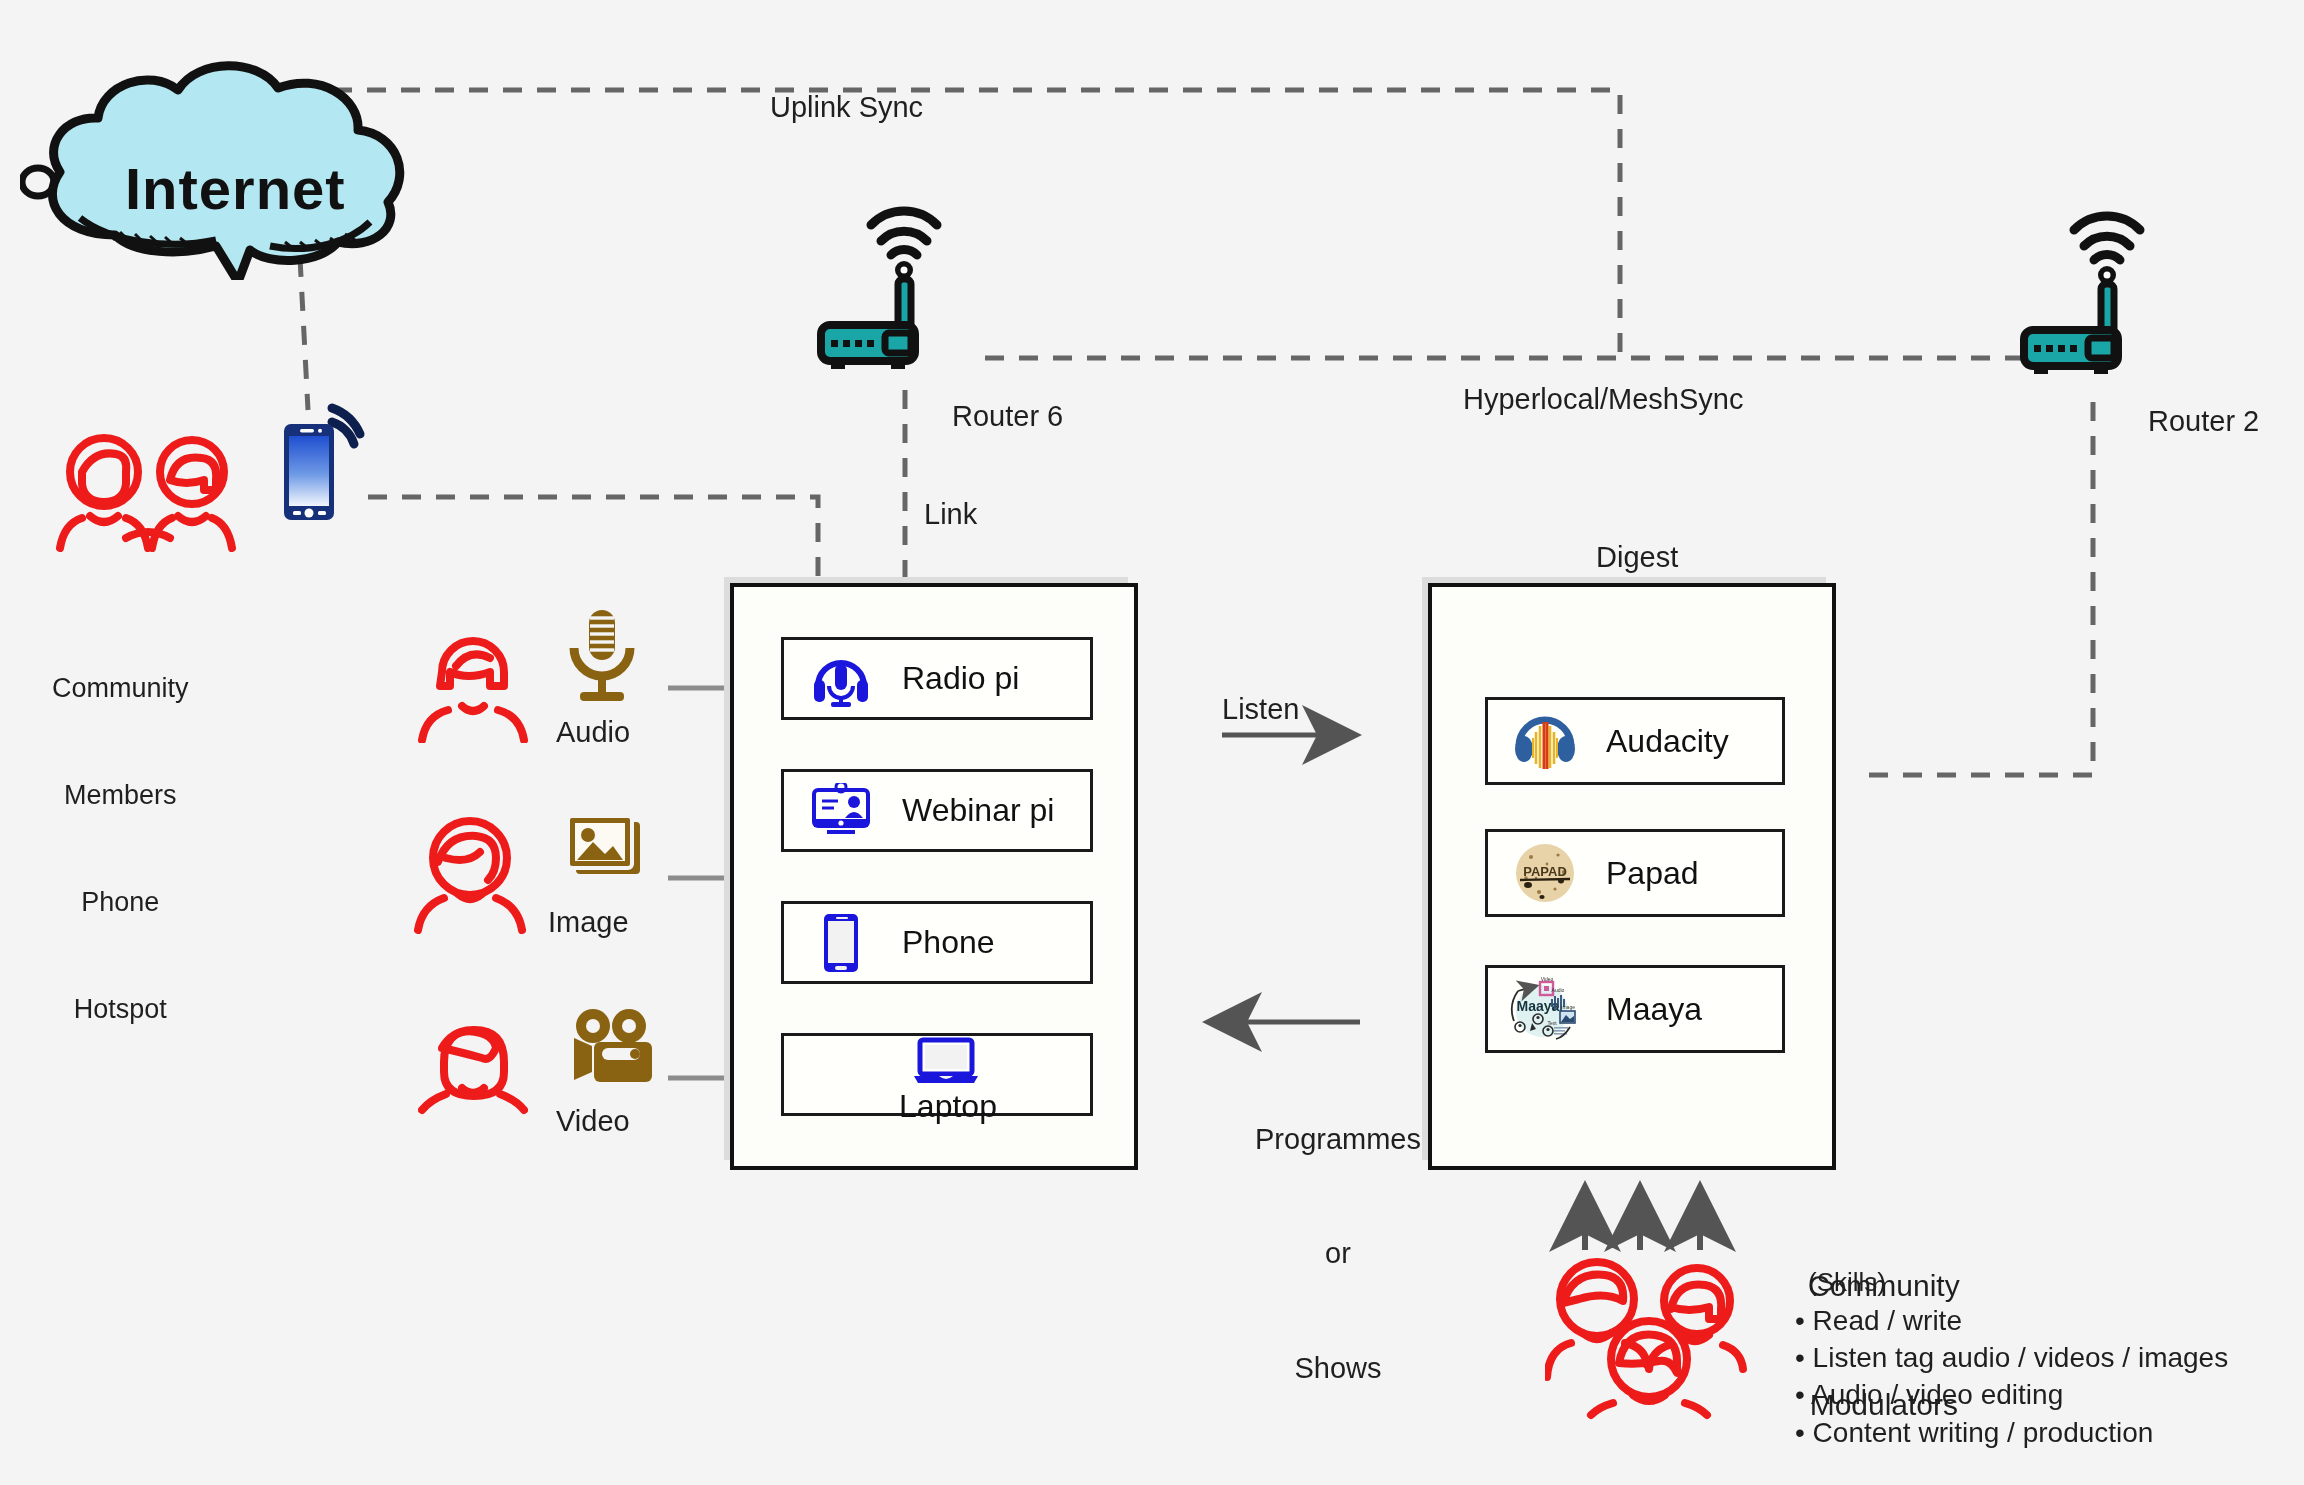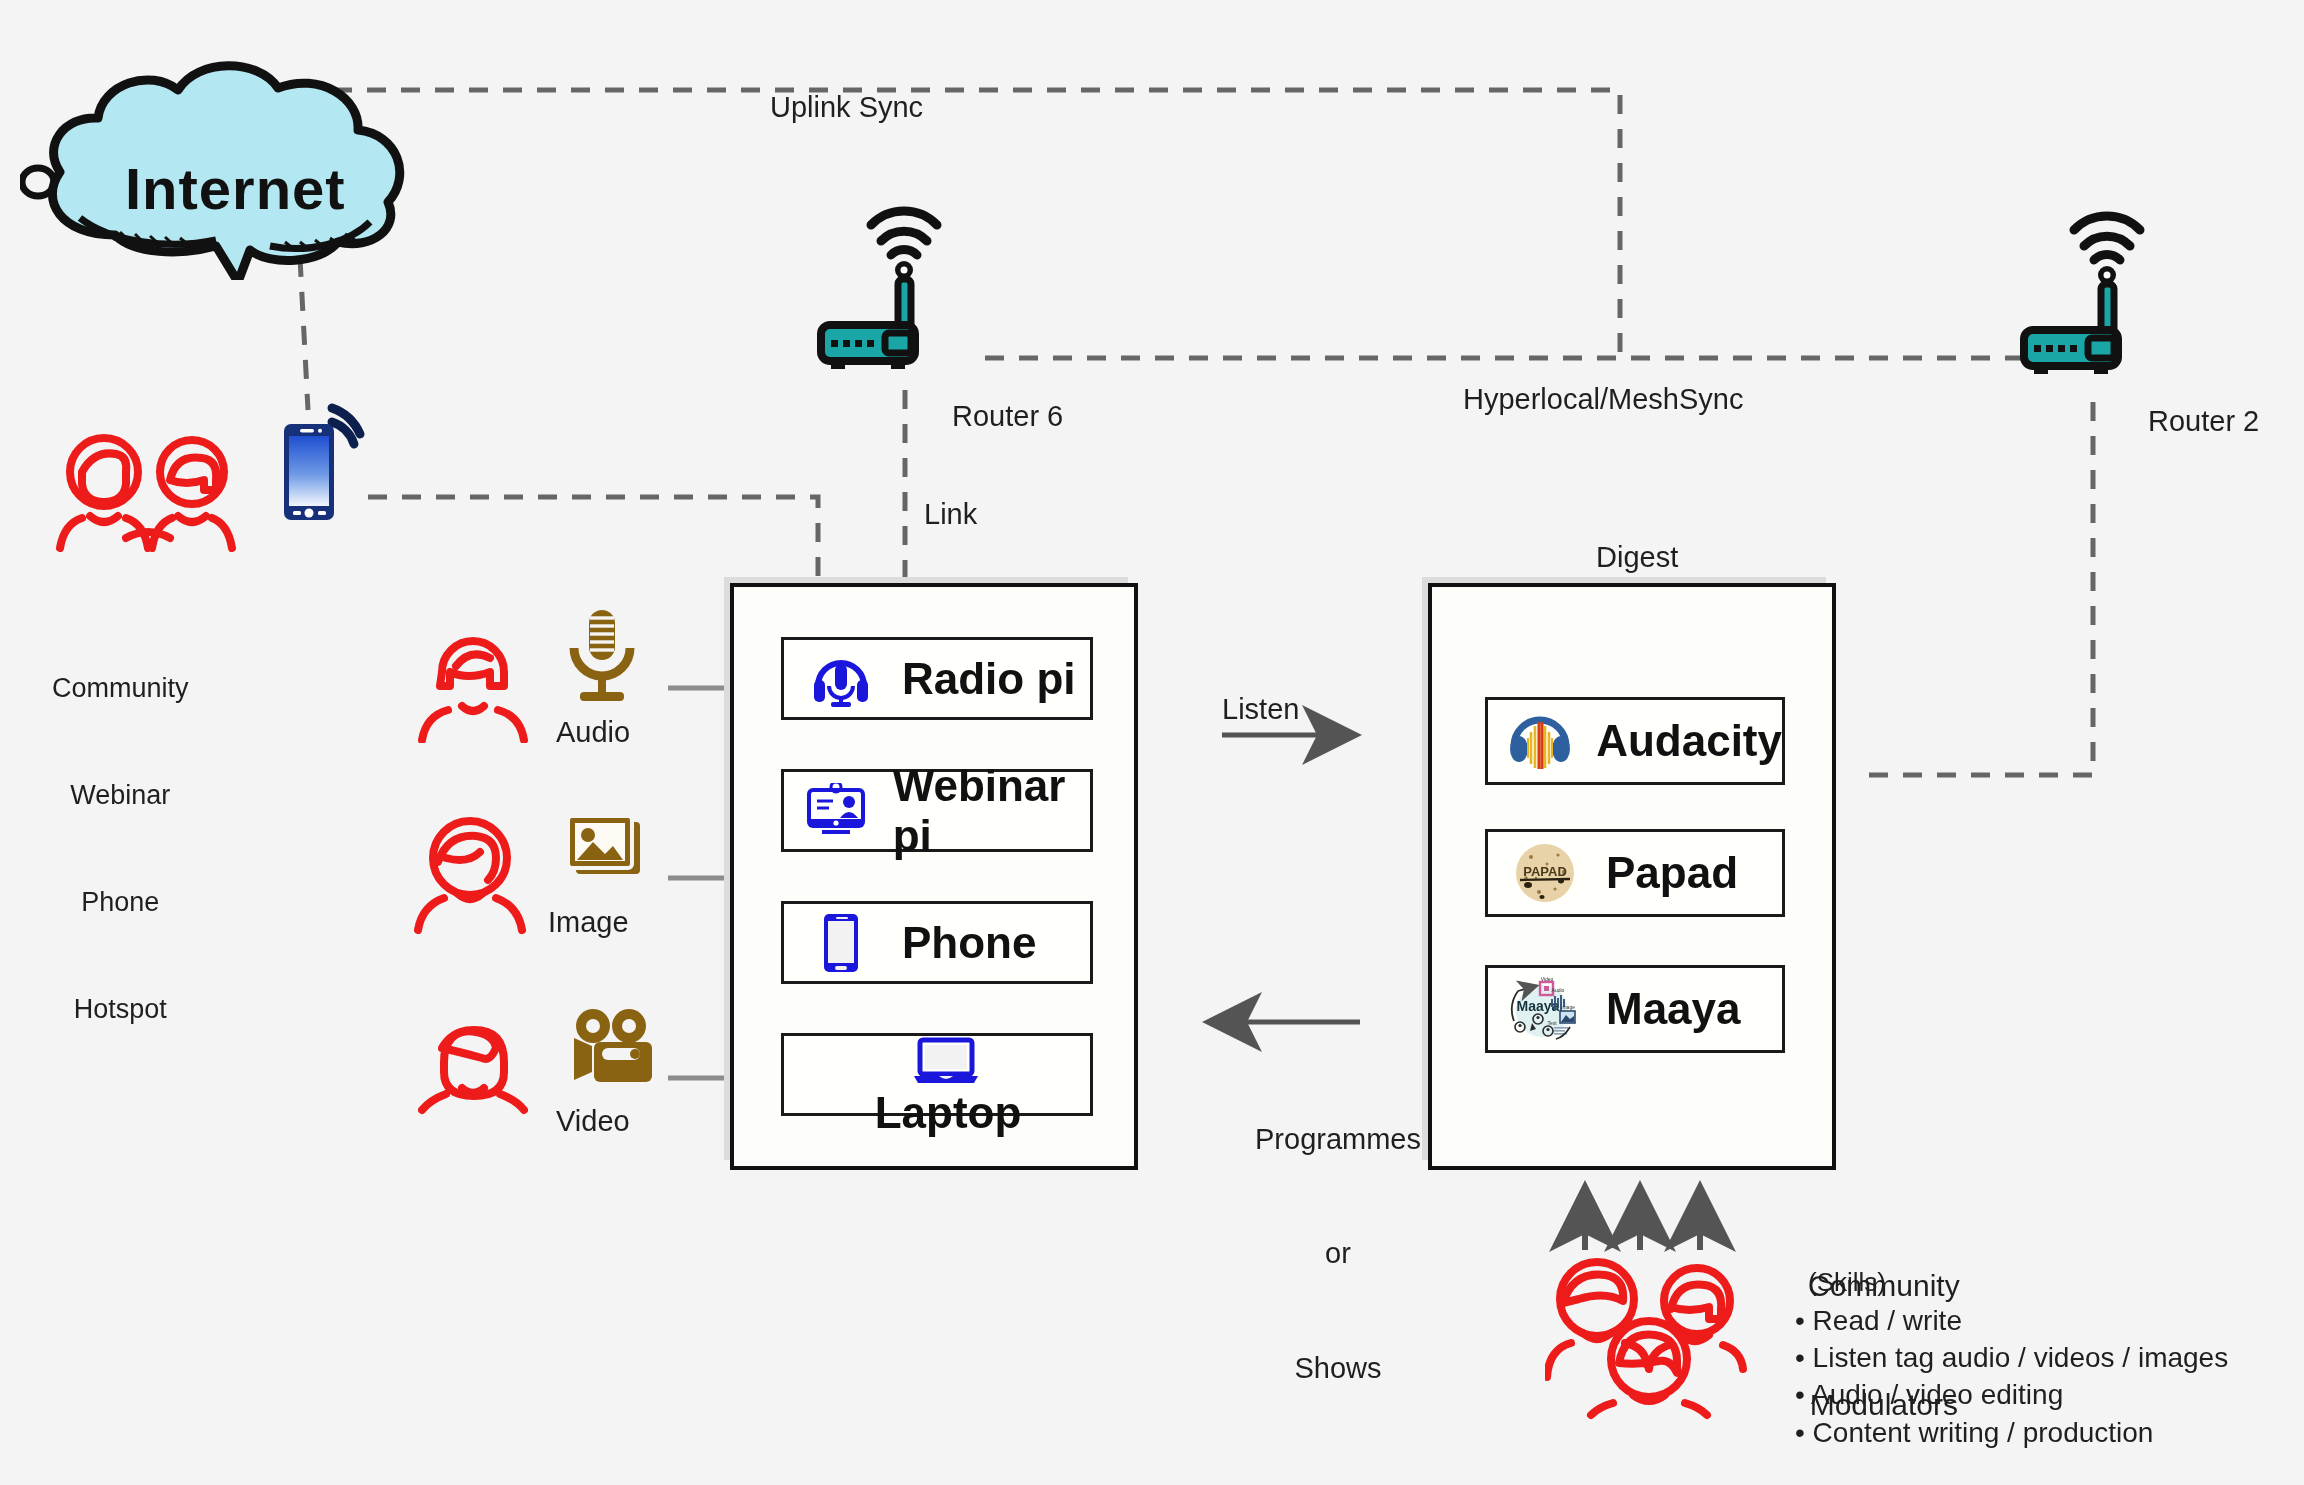--- a/index.html
+++ b/index.html
@@ -8,21 +8,21 @@
   #stage{position:absolute;left:0;top:0;width:2304px;height:1485px;}
   svg.layer{position:absolute;left:0;top:0;width:2304px;height:1485px;overflow:visible;}
   .abs{position:absolute;}
   .lbl{font-size:27px;color:#1f1f1f;line-height:1.32;white-space:pre;text-align:center;}
   .lbl-big{font-size:29px;}
   .box{position:absolute;background:#fdfdfa;border:4px solid #111;box-sizing:border-box;
        box-shadow:-8px -8px 0 -2px #dcdcdc;}
   .item{position:absolute;background:#fffffb;border:3px solid #1a1a1a;box-sizing:border-box;
         display:flex;align-items:center;}
   .item .ico{width:78px;display:flex;align-items:center;justify-content:center;margin-left:18px;}
-  .item .txt{font-size:44px;margin-left:22px;color:#111;font-weight:bold;}
+  .item .txt{font-size:32px;margin-left:22px;color:#111;}
   .bullets{position:absolute;font-size:27px;line-height:1.34;color:#1f1f1f;}
   .bullets div{white-space:nowrap;}
   .cloudtxt{position:absolute;font-size:58px;font-weight:bold;color:#111;letter-spacing:1px;}
 </style>
 </head>
 <body>
 
 <div id="stage">
 
   <svg class="layer">
@@ -124,21 +124,21 @@
       <path d="M118,50 q6,-26 32,-22 q16,2 14,22 l0,10 l-12,0 l0,-10 q-18,6 -34,0 z"></path>
       <path d="M120,88 q-16,6 -20,30"></path>
         <path d="M160,88 q16,6 20,30"></path>
       <path d="M126,86 q14,12 28,0"></path>
       <path d="M74,108 q22,-12 44,0"></path>
       <circle cx="96" cy="108" r="0.5"></circle>
     </g>
   </svg>
   <div class="abs lbl" style="left:52px;top:600px;">
     <div>Community</div>
-    <div>Webinar</div>
+    <div>Members</div>
     <div>Phone</div>
     <div>Hotspot</div>
   </div>
 
   <svg class="abs" style="left:815px;top:185px;width:180px;height:190px;" viewBox="0 0 180 190">
     <g fill="none" stroke="#111" stroke-width="9" stroke-linecap="round">
       <path d="M56,40 A46,46 0 0,1 122,40"></path>
       <path d="M66,56 A32,32 0 0,1 112,56"></path>
       <path d="M76,70 A18,18 0 0,1 102,70"></path>
     </g>

